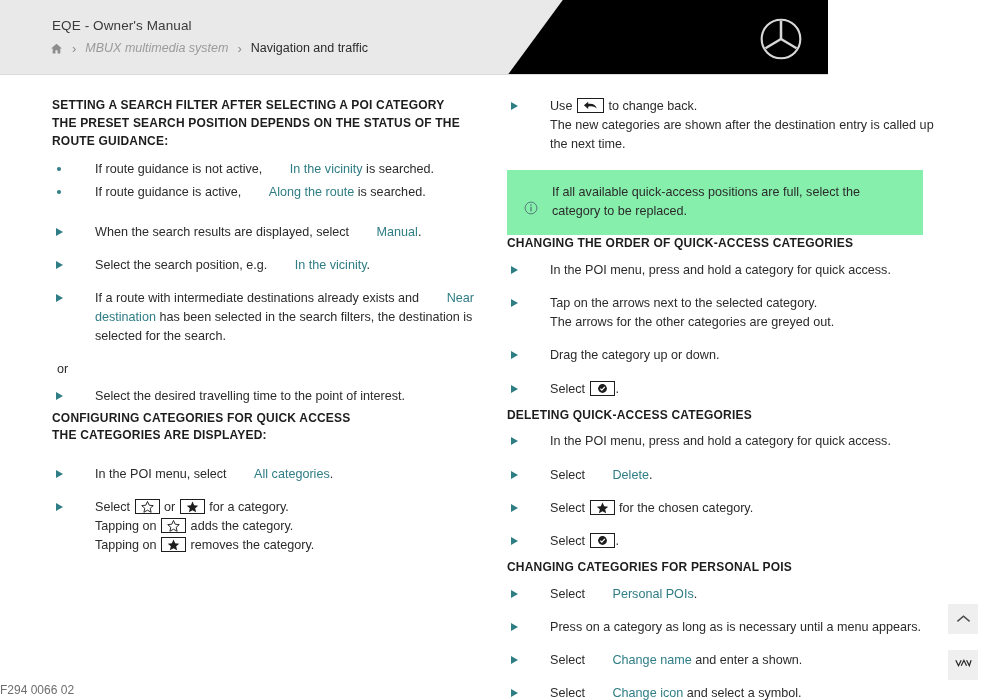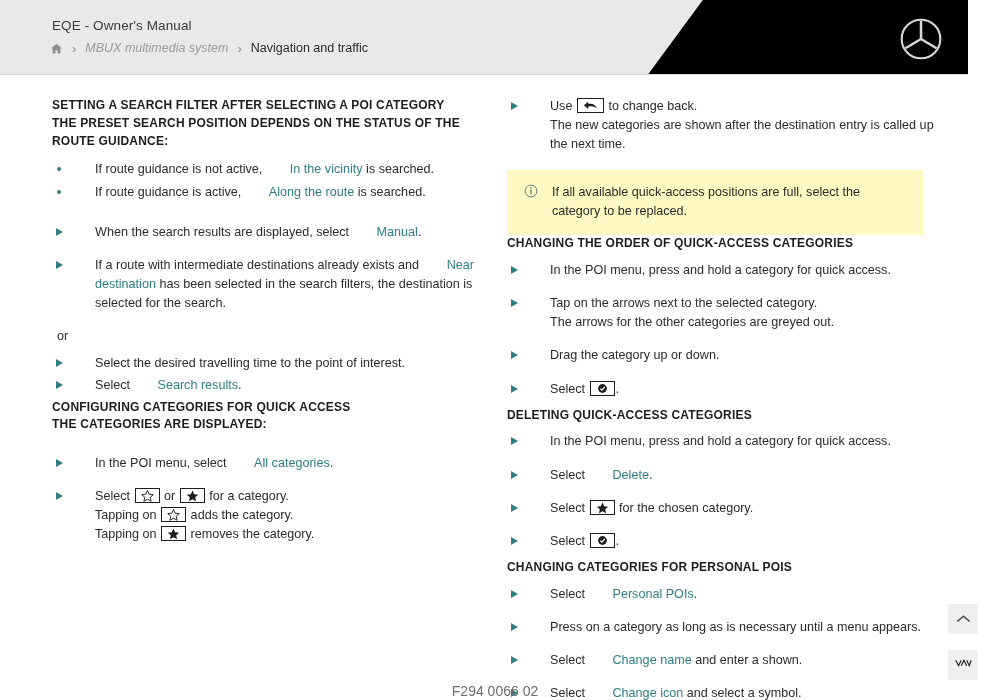--- a/index.html
+++ b/index.html
@@ -12,21 +12,21 @@
     background: #ffffff;
     font-family: "Liberation Sans", sans-serif;
     color: #2b2b2b;
     overflow: hidden;
     position: relative;
   }
 
   
   .header {
     position: relative;
-    width: 968px;
+    width: 828px;
     height: 74px;
     background: #e9e9e9;
     border-bottom: 1px solid #dcdcdc;
     overflow: hidden;
   }
   .header-black {
     position: absolute;
     top: 0;
     right: 0;
     width: 340px;
@@ -144,25 +144,26 @@
     vertical-align: -3px;
     background: #fff;
     margin: 0 1px;
   }
   .ibox svg { display: block; }
 
   
   .callout {
     display: flex;
     gap: 14px;
-    background: #fef9c3;
+    background: #86efac;
     padding: 13px 16px 14px 17px;
     margin: 16px 0 0 0;
     width: 383px;
     box-sizing: content-box;
+    align-items: flex-end;
   }
   .callout .info-i {
     flex: 0 0 auto;
     margin-top: 1px;
   }
   .callout .txt { line-height: 1.5; }
 
   
   .fab {
     position: absolute;
@@ -176,22 +177,22 @@
   }
   .fab-top { top: 604px; }
   .fab-lang { top: 650px; }
 
   
   .footer {
     position: absolute;
     left: 0;
     right: 0;
     top: 683px;
-    text-align: center;
-    font-size: 14px;
+    text-align: left;
+    font-size: 12px;
     color: #6d6d6d;
   }
 </style>
 </head>
 <body>
 
 <div class="header">
   <div class="header-black"></div>
   <div class="mb-star">
     <svg viewBox="0 0 100 100" width="42" height="42">
@@ -233,32 +234,32 @@
       <li>
         <span>If route guidance is active, </span><span class="lk">Along the route</span><span> is searched.</span>
       </li>
     </ul>
 
     <ul class="acts" style="margin-top:20px">
       <li>
         <span>When the search results are displayed, select </span><span class="lk">Manual</span><span>.</span>
       </li>
       <li>
+        <span>Select the search position, e.g. </span><span class="lk">In the vicinity</span><span>.</span>
+      </li>
+      <li>
         <span>If a route with intermediate destinations already exists and </span><span class="lk">Near destination</span><span> has been selected in the search filters, the destination is selected for the search.</span>
       </li>
     </ul>
 
     <div class="or-line">or</div>
 
     <ul class="acts tight">
       <li class="snug">
         <span>Select the desired travelling time to the point of interest.</span>
-      </li>
-      <li class="snug">
-        <span>Select </span><span class="lk">Search results</span><span>.</span>
       </li>
     </ul>
 
     <h2 class="sect sect-gap">CONFIGURING CATEGORIES FOR QUICK ACCESS</h2>
     <h2 class="sect">THE CATEGORIES ARE DISPLAYED:</h2>
 
 
     <ul class="acts" style="margin-top:20px">
       <li>
         <span>In the POI menu, select </span><span class="lk">All categories</span><span>.</span>

